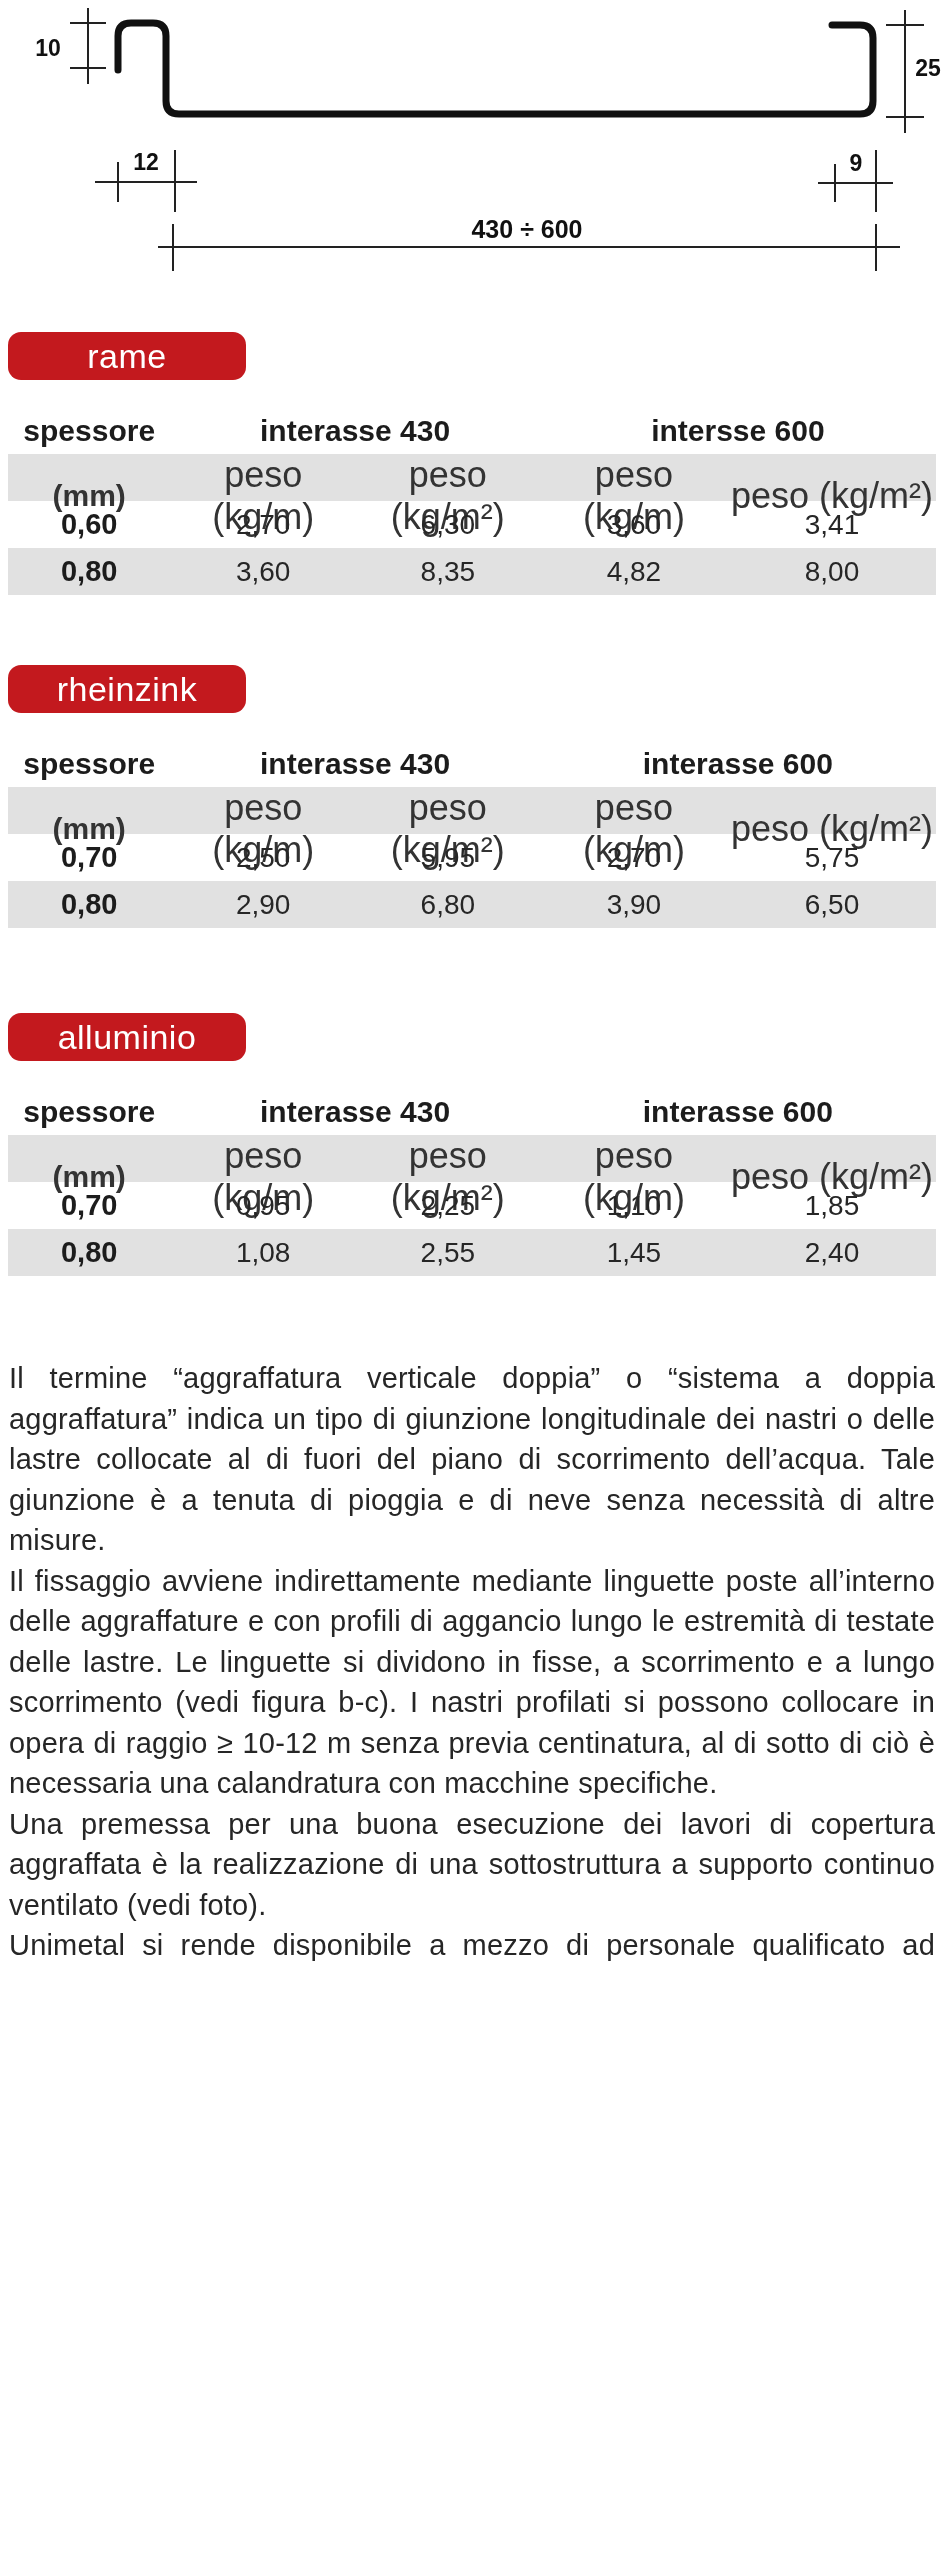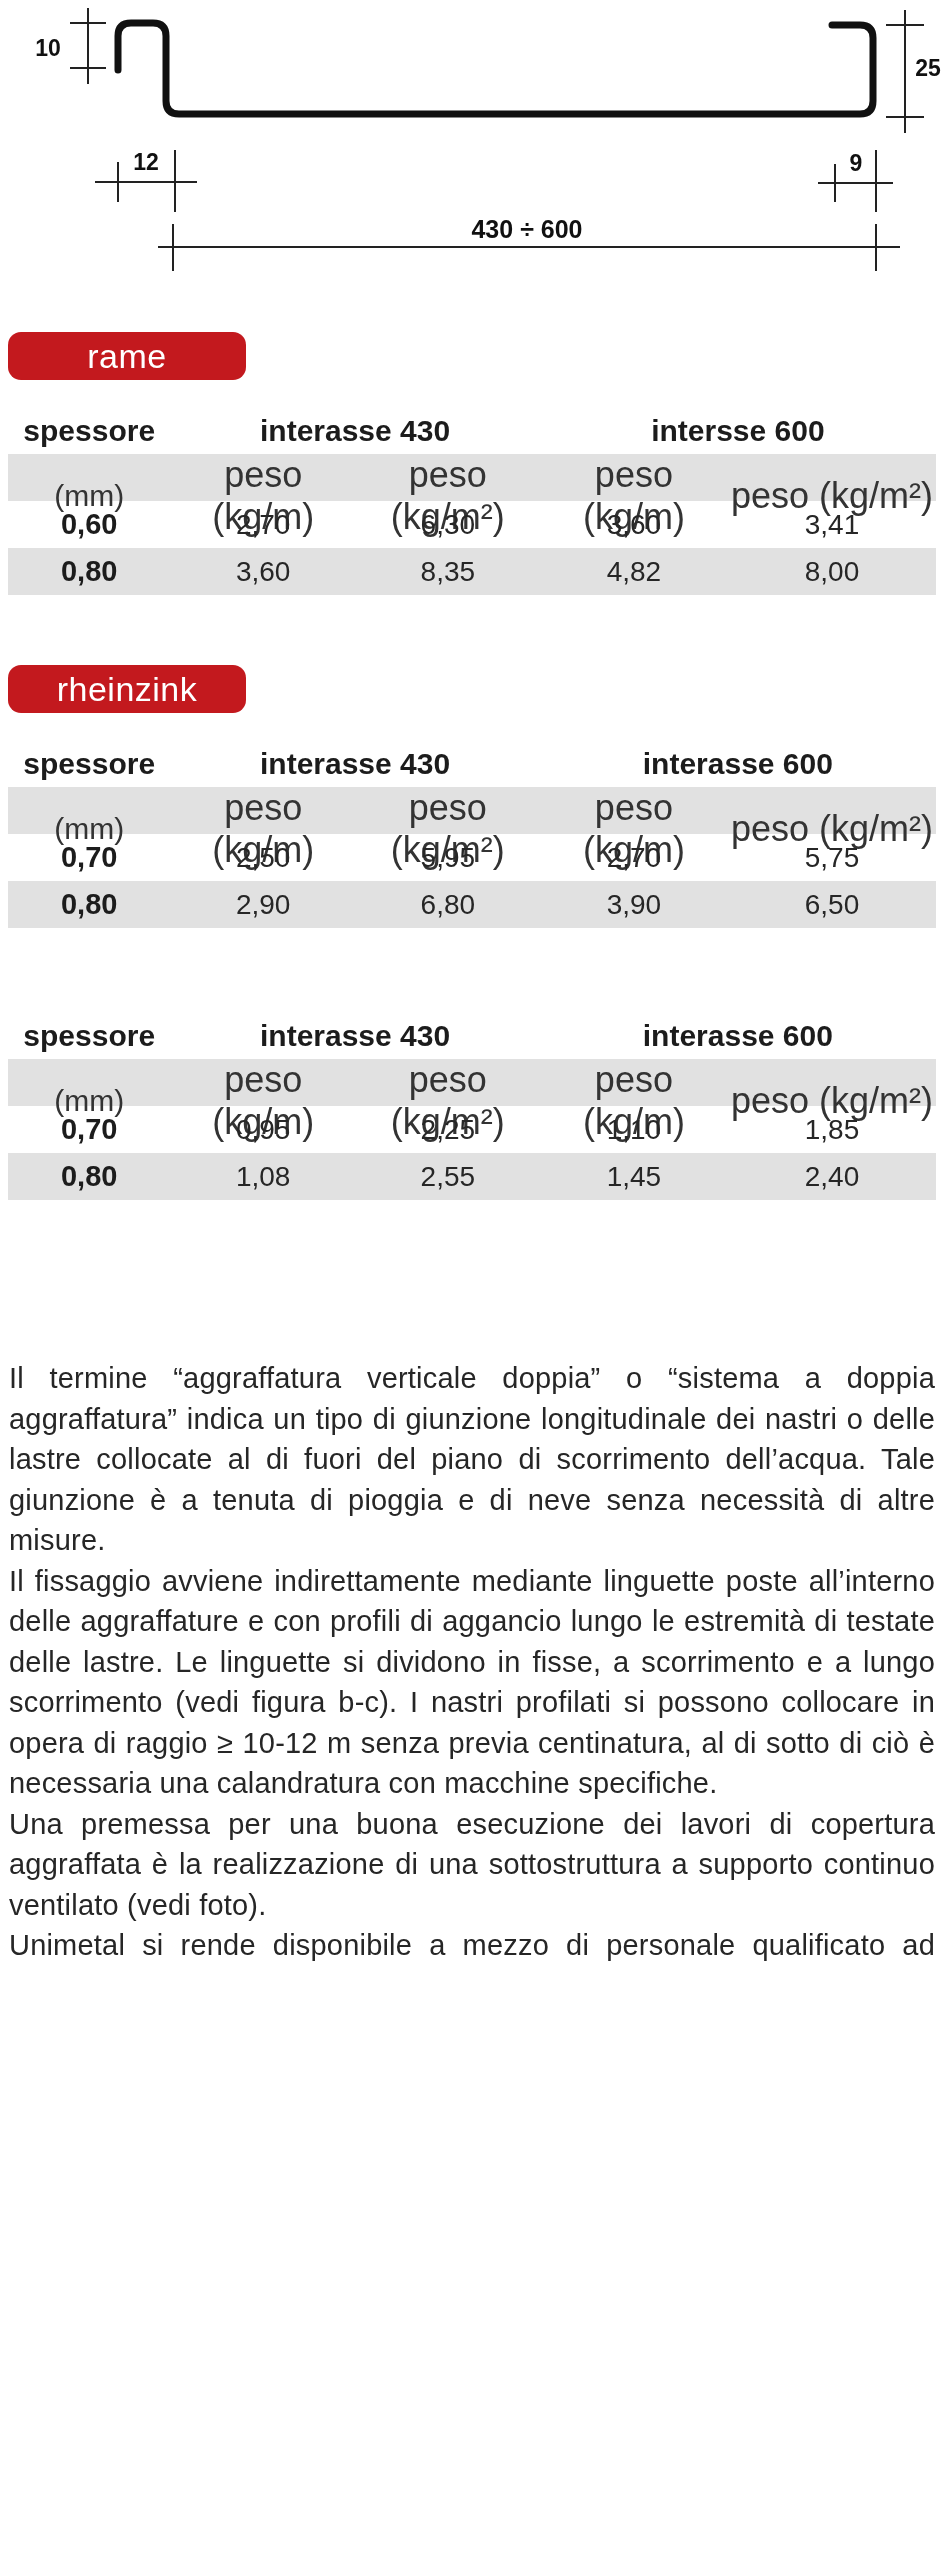--- a/index.html
+++ b/index.html
@@ -15,21 +15,21 @@
   .badge{
     width:238px;height:48px;border-radius:13px;background:#c3191e;color:#ffffff;
     display:flex;align-items:center;justify-content:center;
     font-size:34px;font-weight:500;letter-spacing:0.5px;margin-bottom:28px;
   }
   .thead{display:grid;grid-template-columns:17.5% 39.8% 42.7%;height:46px;align-items:center;}
   .th{font-size:30px;font-weight:bold;color:#1c1c1c;text-align:center;}
   .row{display:grid;grid-template-columns:17.5% 20% 19.8% 20.3% 22.4%;height:47px;align-items:center;}
   .row.gray{background:#e1e1e1;}
   .cell{text-align:center;font-size:28px;color:#262626;}
-  .cell.mm{font-weight:normal;font-size:30px;color:#1c1c1c;}
+  .cell.mm{font-weight:bold;font-size:30px;color:#1c1c1c;}
   .subhead .cell{font-size:36px;color:#333333;}
   .subhead .cell.mm{font-size:30px;}
   .cell.sp{font-weight:bold;font-size:29px;color:#1c1c1c;}
   
   .bodytext{
     position:absolute;left:9px;top:1358px;width:926px;
     font-size:29px;line-height:40.5px;color:#262626;text-align:justify;
     letter-spacing:0.2px;
   }
   .bodytext p{margin:0;}
@@ -147,20 +147,21 @@
     <div class="row gray">
       <div class="cell sp">0,80</div>
       <div class="cell">2,90</div>
       <div class="cell">6,80</div>
       <div class="cell">3,90</div>
       <div class="cell">6,50</div>
     </div>
   </section>
 
   <section class="material" style="top:1013px">
+    <div class="badge">alluminio</div>
     <div class="thead">
       <div class="th">spessore</div>
       <div class="th">interasse 430</div>
       <div class="th">interasse 600</div>
     </div>
     <div class="row gray subhead">
       <div class="cell mm">(mm)</div>
       <div class="cell">peso (kg/m)</div>
       <div class="cell">peso (kg/m²)</div>
       <div class="cell">peso (kg/m)</div>

